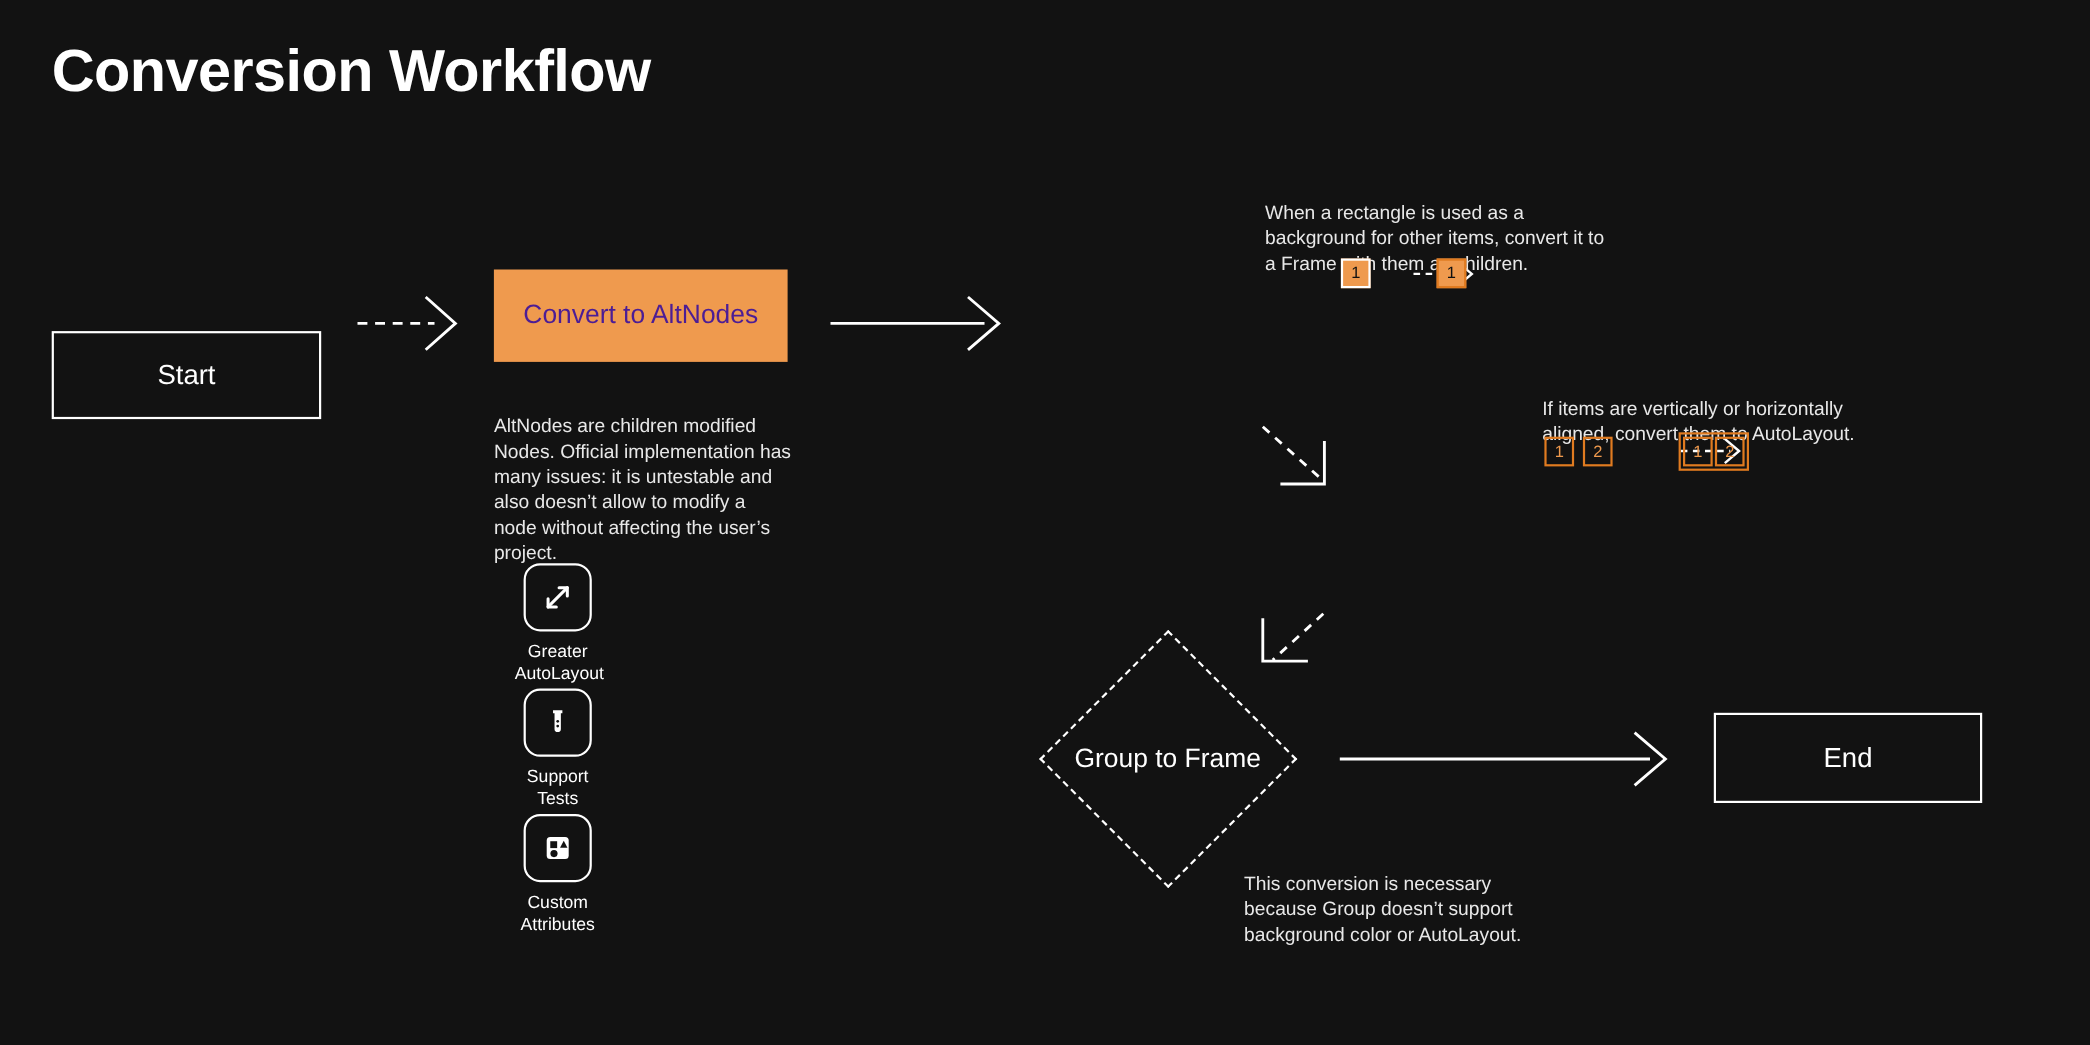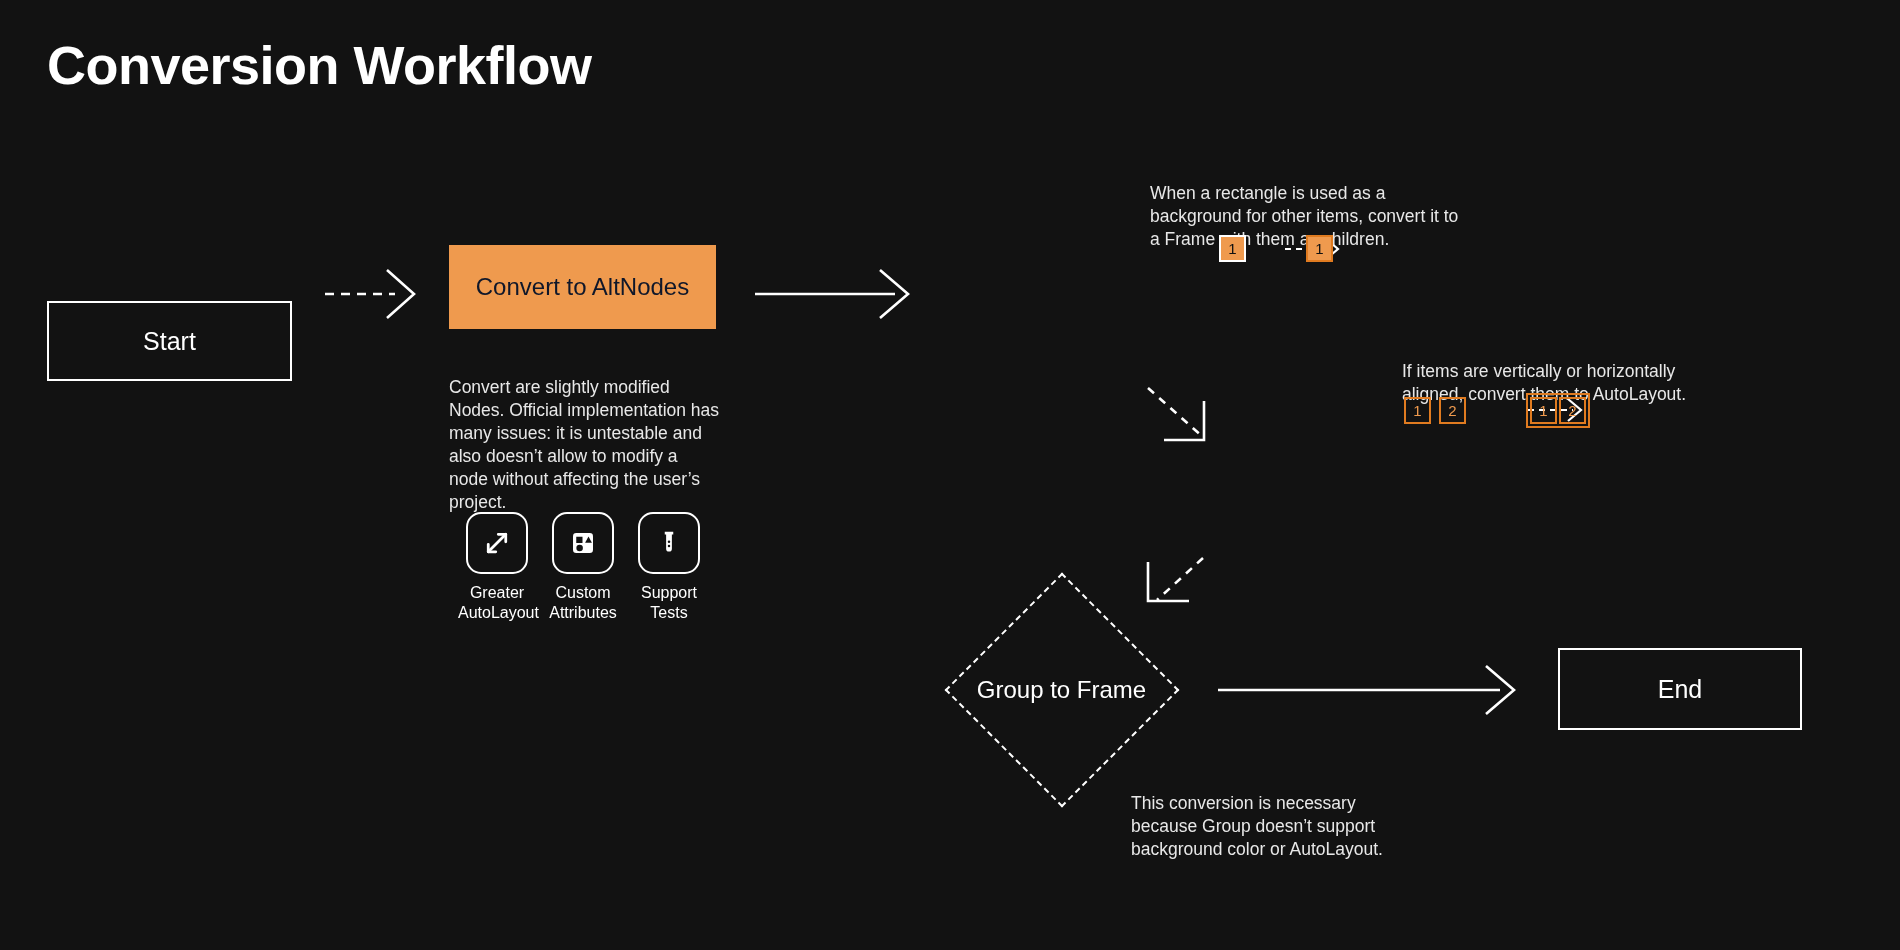--- a/index.html
+++ b/index.html
@@ -46,21 +46,21 @@
     color: #ffffff;
     background: transparent;
   }
   #start-box { left: 47px; top: 253px; width: 245px; height: 80px; margin-top: 48px; }
   #end-box   { left: 1558px; top: 648px; width: 244px; height: 82px; }
 
   #convert-box {
     left: 449px; top: 245px; width: 267px; height: 84px;
     background: var(--accent, #ef9a4e);
     display: flex; align-items: center; justify-content: center;
-    font-size: 24px; color: #0f172a;
+    font-size: 24px; color: #4c1d95;
     box-sizing: border-box;
   }
 
   
   .diamond-wrap {
     display: flex;
     align-items: center;
     justify-content: center;
   }
   .diamond-shape {
@@ -94,23 +94,24 @@
     color: #e8e8e8;
     margin-top: 24px;
   }
   #convert-desc { left: 449px; top: 352px; width: 272px; }
   #ann1-text { left: 1150px; top: 158px; width: 310px; }
   #ann2-text { left: 1402px; top: 336px; width: 320px; }
   #ann3-text { left: 1131px; top: 768px; width: 290px; }
 
   
   #features {
-    left: 464px; top: 512px;
-    display: flex;
-    gap: 20px;
+    left: 474px; top: 512px;
+    display: flex;
+    gap: 4px;
+    flex-direction: column;
   }
   .feature {
     width: 66px;
     display: flex;
     flex-direction: column;
     align-items: center;
   }
   .feature-tile {
     width: 62px; height: 62px;
     box-sizing: border-box;
@@ -213,21 +214,21 @@
   </svg>
 
   <div class="abs flow-box" id="start-box">
     <span>Start</span>
   </div>
 
   <div class="abs" id="convert-box">
     <span>Convert to AltNodes</span>
   </div>
 
-  <div class="abs body-text" id="convert-desc">Convert are slightly modified Nodes. Official implementation has many issues: it is untestable and also doesn’t allow to modify a node without affecting the user’s project.</div>
+  <div class="abs body-text" id="convert-desc">AltNodes are children modified Nodes. Official implementation has many issues: it is untestable and also doesn’t allow to modify a node without affecting the user’s project.</div>
 
   <div class="abs" id="features">
 
     <div class="feature">
       <div class="feature-tile">
         <svg width="30" height="30" viewBox="0 0 24 24">
           <g stroke="#ffffff" stroke-width="2.2" stroke-linecap="round" stroke-linejoin="round" fill="none">
             <line x1="5" y1="19" x2="19" y2="5"></line>
             <polyline points="13,5 19,5 19,11"></polyline>
             <polyline points="11,19 5,19 5,13"></polyline>
@@ -236,45 +237,45 @@
       </div>
       <div class="feature-label">
         <div>Greater</div>
         <div>AutoLayout</div>
       </div>
     </div>
 
     <div class="feature">
       <div class="feature-tile">
         <svg width="30" height="30" viewBox="0 0 24 24">
-          <rect x="4" y="4" width="16" height="16" rx="2.6" fill="#ffffff"></rect>
-          <rect x="6.6" y="7" width="5" height="5" fill="#121212"></rect>
-          <path d="M16.4 6.7 L19.1 11.8 L13.7 11.8 Z" fill="#121212"></path>
-          <circle cx="9.3" cy="16" r="2.6" fill="#121212"></circle>
-        </svg>
-      </div>
-      <div class="feature-label">
-        <div>Custom</div>
-        <div>Attributes</div>
-      </div>
-    </div>
-
-    <div class="feature">
-      <div class="feature-tile">
-        <svg width="30" height="30" viewBox="0 0 24 24">
           <g fill="#ffffff">
             <path d="M8.6 3 h6.8 v2.2 h-1.1 v11.3 a2.3 2.3 0 0 1 -4.6 0 v-11.3 h-1.1 z"></path>
           </g>
           <circle cx="12" cy="11" r="1" fill="#121212"></circle>
           <circle cx="12" cy="14.4" r="1" fill="#121212"></circle>
         </svg>
       </div>
       <div class="feature-label">
         <div>Support</div>
         <div>Tests</div>
+      </div>
+    </div>
+
+    <div class="feature">
+      <div class="feature-tile">
+        <svg width="30" height="30" viewBox="0 0 24 24">
+          <rect x="4" y="4" width="16" height="16" rx="2.6" fill="#ffffff"></rect>
+          <rect x="6.6" y="7" width="5" height="5" fill="#121212"></rect>
+          <path d="M16.4 6.7 L19.1 11.8 L13.7 11.8 Z" fill="#121212"></path>
+          <circle cx="9.3" cy="16" r="2.6" fill="#121212"></circle>
+        </svg>
+      </div>
+      <div class="feature-label">
+        <div>Custom</div>
+        <div>Attributes</div>
       </div>
     </div>
   </div>
 
 
 
   <div class="abs diamond-wrap" id="dia-group-to-frame">
     <div class="diamond-shape"></div>
     <div class="diamond-label">Group to Frame</div>
   </div>

